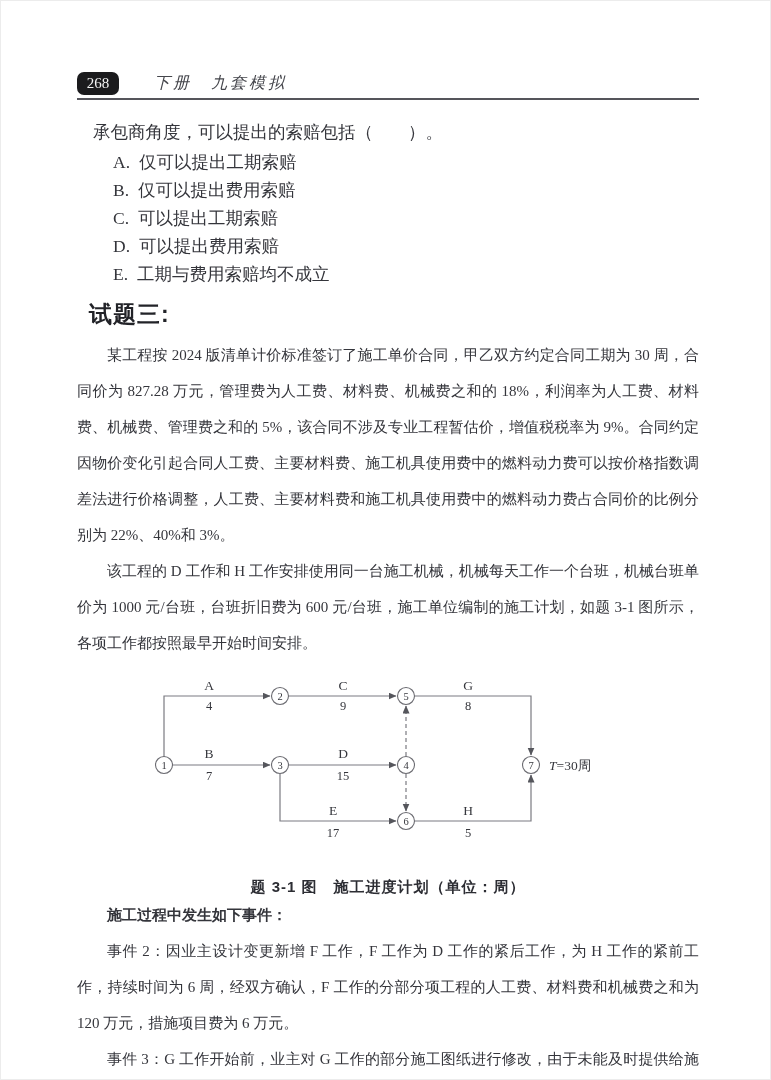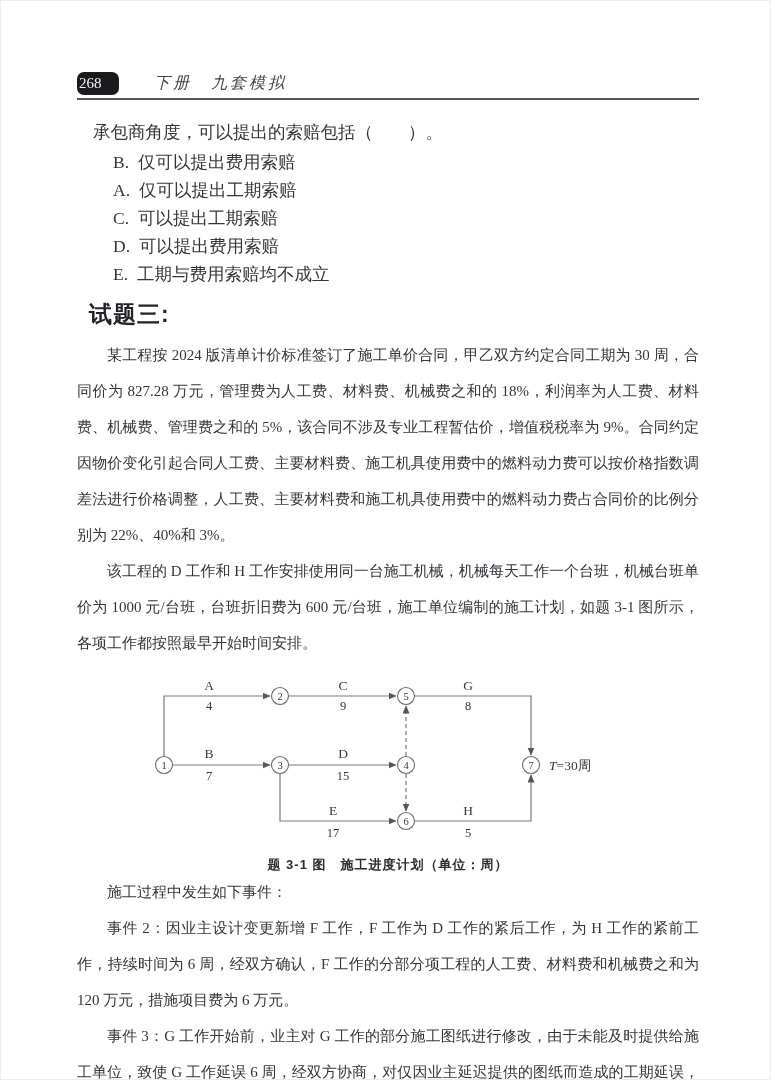--- a/index.html
+++ b/index.html
@@ -5,43 +5,43 @@
   html,body{margin:0;padding:0;background:#f6f6f6;}
   .page{
     width:771px;height:1080px;background:#ffffff;position:relative;
     box-shadow:inset 0 0 0 1px #ececec;overflow:hidden;
     font-family:"Liberation Serif","DejaVu Serif",serif;color:#34353b;
   }
   .content{margin:0 72px 0 77px;}
   
   .hdr{padding-top:72px;display:flex;align-items:center;}
   .badge{
-    display:inline-block;min-width:38px;height:23px;line-height:23px;text-align:left;
+    display:inline-block;min-width:38px;height:23px;line-height:23px;text-align:center;
     background:#1b1b1d;color:#f4f4f4;border-radius:7px;font-size:15px;padding:0 2px;
   }
   .hdr-meta{margin-left:35px;font-style:italic;font-size:16px;color:#45464c;letter-spacing:3px;}
   .hdr-rule{border-top:2px solid #55555b;margin-top:3px;}
   
   .stem{font-size:17.5px;line-height:27.5px;margin:19px 0 0 16px;text-align:justify;}
   .options{list-style:none;margin:1px 0 0 0;padding:0 0 0 36px;font-size:17.5px;}
   .options li{line-height:28px;}
   .okey{margin-right:9px;}
   h2.sec{
     font-family:"Liberation Sans","DejaVu Sans",sans-serif;font-weight:bold;
     font-size:23px;color:#222328;margin:11px 0 7px 12px;letter-spacing:1px;
   }
   p.para{font-size:15px;line-height:36px;text-align:justify;text-indent:2em;margin:0;}
   
   figure.net{margin:14px 0 0 0;padding:0;}
   .svgwrap{padding-left:60px;}
   figcaption{
     text-align:center;font-family:"Liberation Sans","DejaVu Sans",sans-serif;
-    font-weight:bold;font-size:13px;color:#2c2d33;margin-top:5px;letter-spacing:1px;
+    font-weight:bold;font-size:15px;color:#2c2d33;margin-top:27px;letter-spacing:1px;
   }
-  .lead{margin-top:17px;}
+  .lead{margin-top:17px;font-weight:bold;}
   
   svg text{fill:#36373d;}
   .act-letter{font-size:13.5px;font-family:"Liberation Serif",serif;}
   .act-num{font-size:12.5px;font-family:"Liberation Serif",serif;}
   .node-num{font-size:10.5px;font-family:"Liberation Serif",serif;}
   .tlabel{font-size:13.5px;font-family:"Liberation Serif",serif;}
   .edge{stroke:#7b7b81;stroke-width:1.2;fill:none;}
   .edge.dashed{stroke-dasharray:4 3;}
   .node-c{fill:#ffffff;stroke:#6b6b71;stroke-width:1.1;}
 </style>
@@ -53,22 +53,22 @@
 
     <div class="hdr">
       <span class="badge">268</span>
       <span class="hdr-meta">下册　九套模拟</span>
     </div>
     <div class="hdr-rule"></div>
 
     <p class="stem">承包商角度，可以提出的索赔包括（　　）。</p>
 
     <ul class="options">
+      <li><span class="okey">A.</span><span>仅可以提出工期索赔</span></li>
       <li><span class="okey">B.</span><span>仅可以提出费用索赔</span></li>
-      <li><span class="okey">A.</span><span>仅可以提出工期索赔</span></li>
       <li><span class="okey">C.</span><span>可以提出工期索赔</span></li>
       <li><span class="okey">D.</span><span>可以提出费用索赔</span></li>
       <li><span class="okey">E.</span><span>工期与费用索赔均不成立</span></li>
     </ul>
 
     <h2 class="sec">试题三:</h2>
 
     <p class="para">某工程按 2024 版清单计价标准签订了施工单价合同，甲乙双方约定合同工期为 30 周，合同价为 827.28 万元，管理费为人工费、材料费、机械费之和的 18%，利润率为人工费、材料费、机械费、管理费之和的 5%，该合同不涉及专业工程暂估价，增值税税率为 9%。合同约定因物价变化引起合同人工费、主要材料费、施工机具使用费中的燃料动力费可以按价格指数调差法进行价格调整，人工费、主要材料费和施工机具使用费中的燃料动力费占合同价的比例分别为 22%、40%和 3%。</p>
     <p class="para">该工程的 D 工作和 H 工作安排使用同一台施工机械，机械每天工作一个台班，机械台班单价为 1000 元/台班，台班折旧费为 600 元/台班，施工单位编制的施工计划，如题 3-1 图所示，各项工作都按照最早开始时间安排。</p>
 

